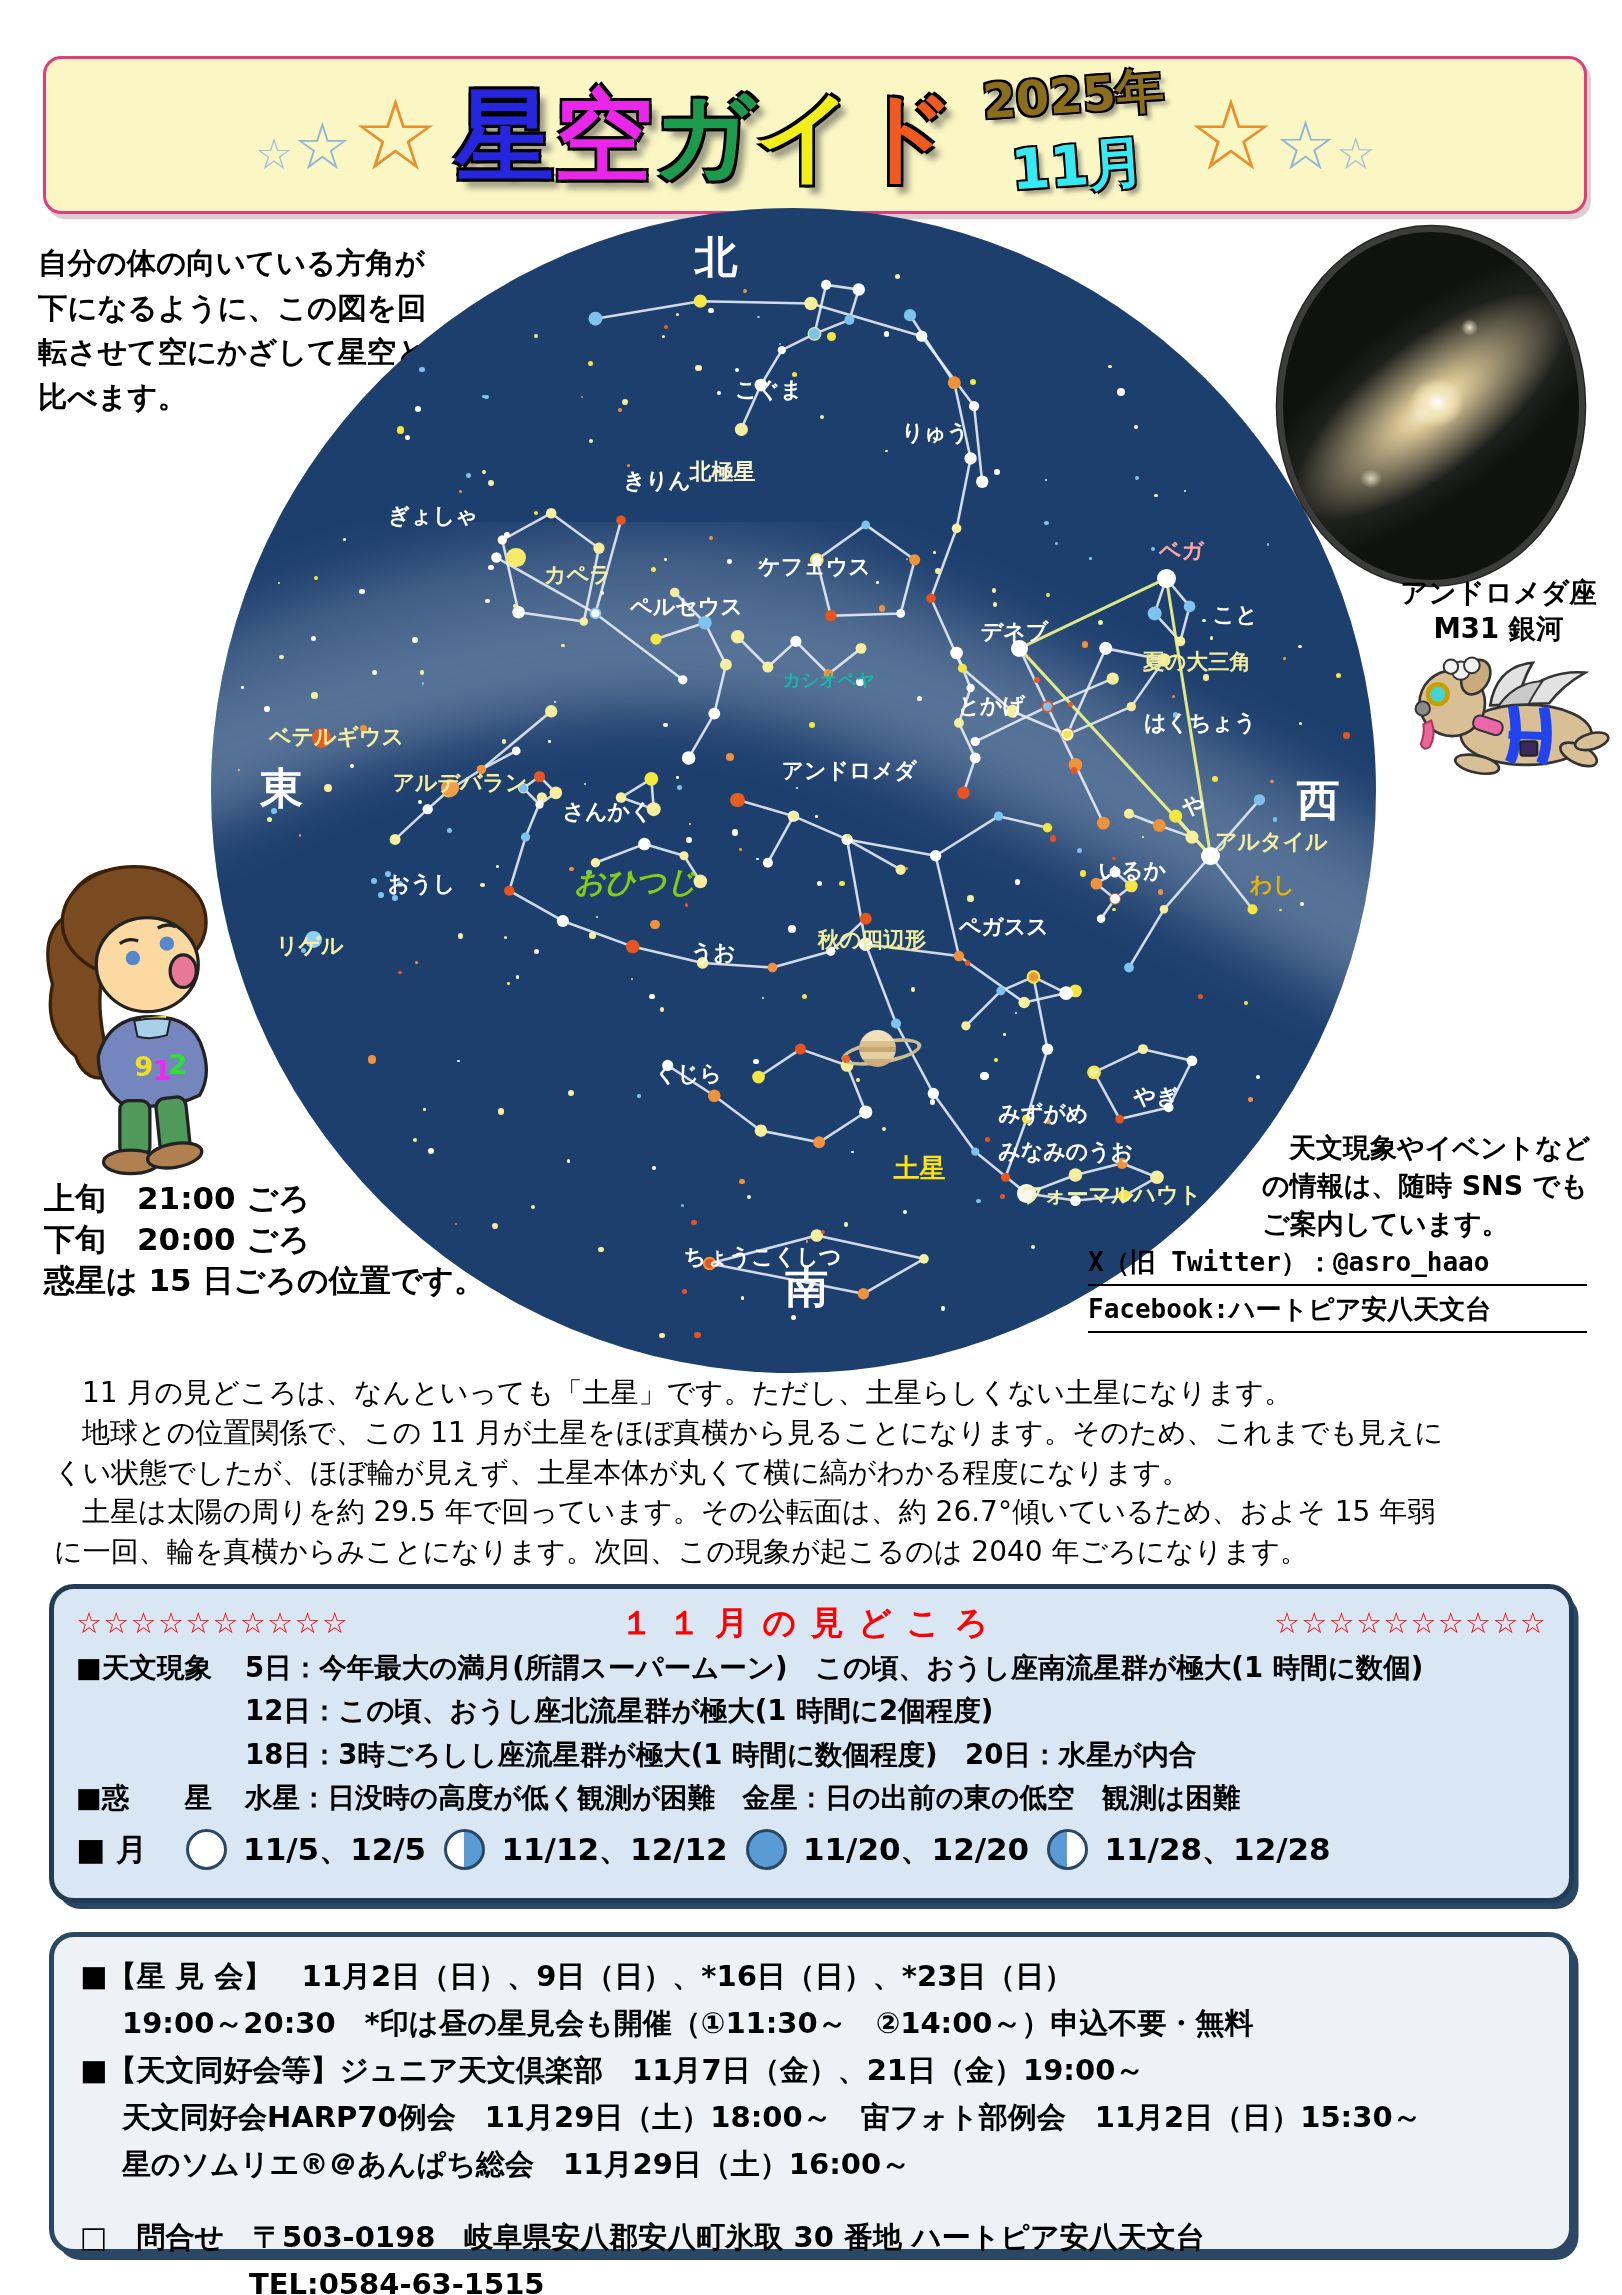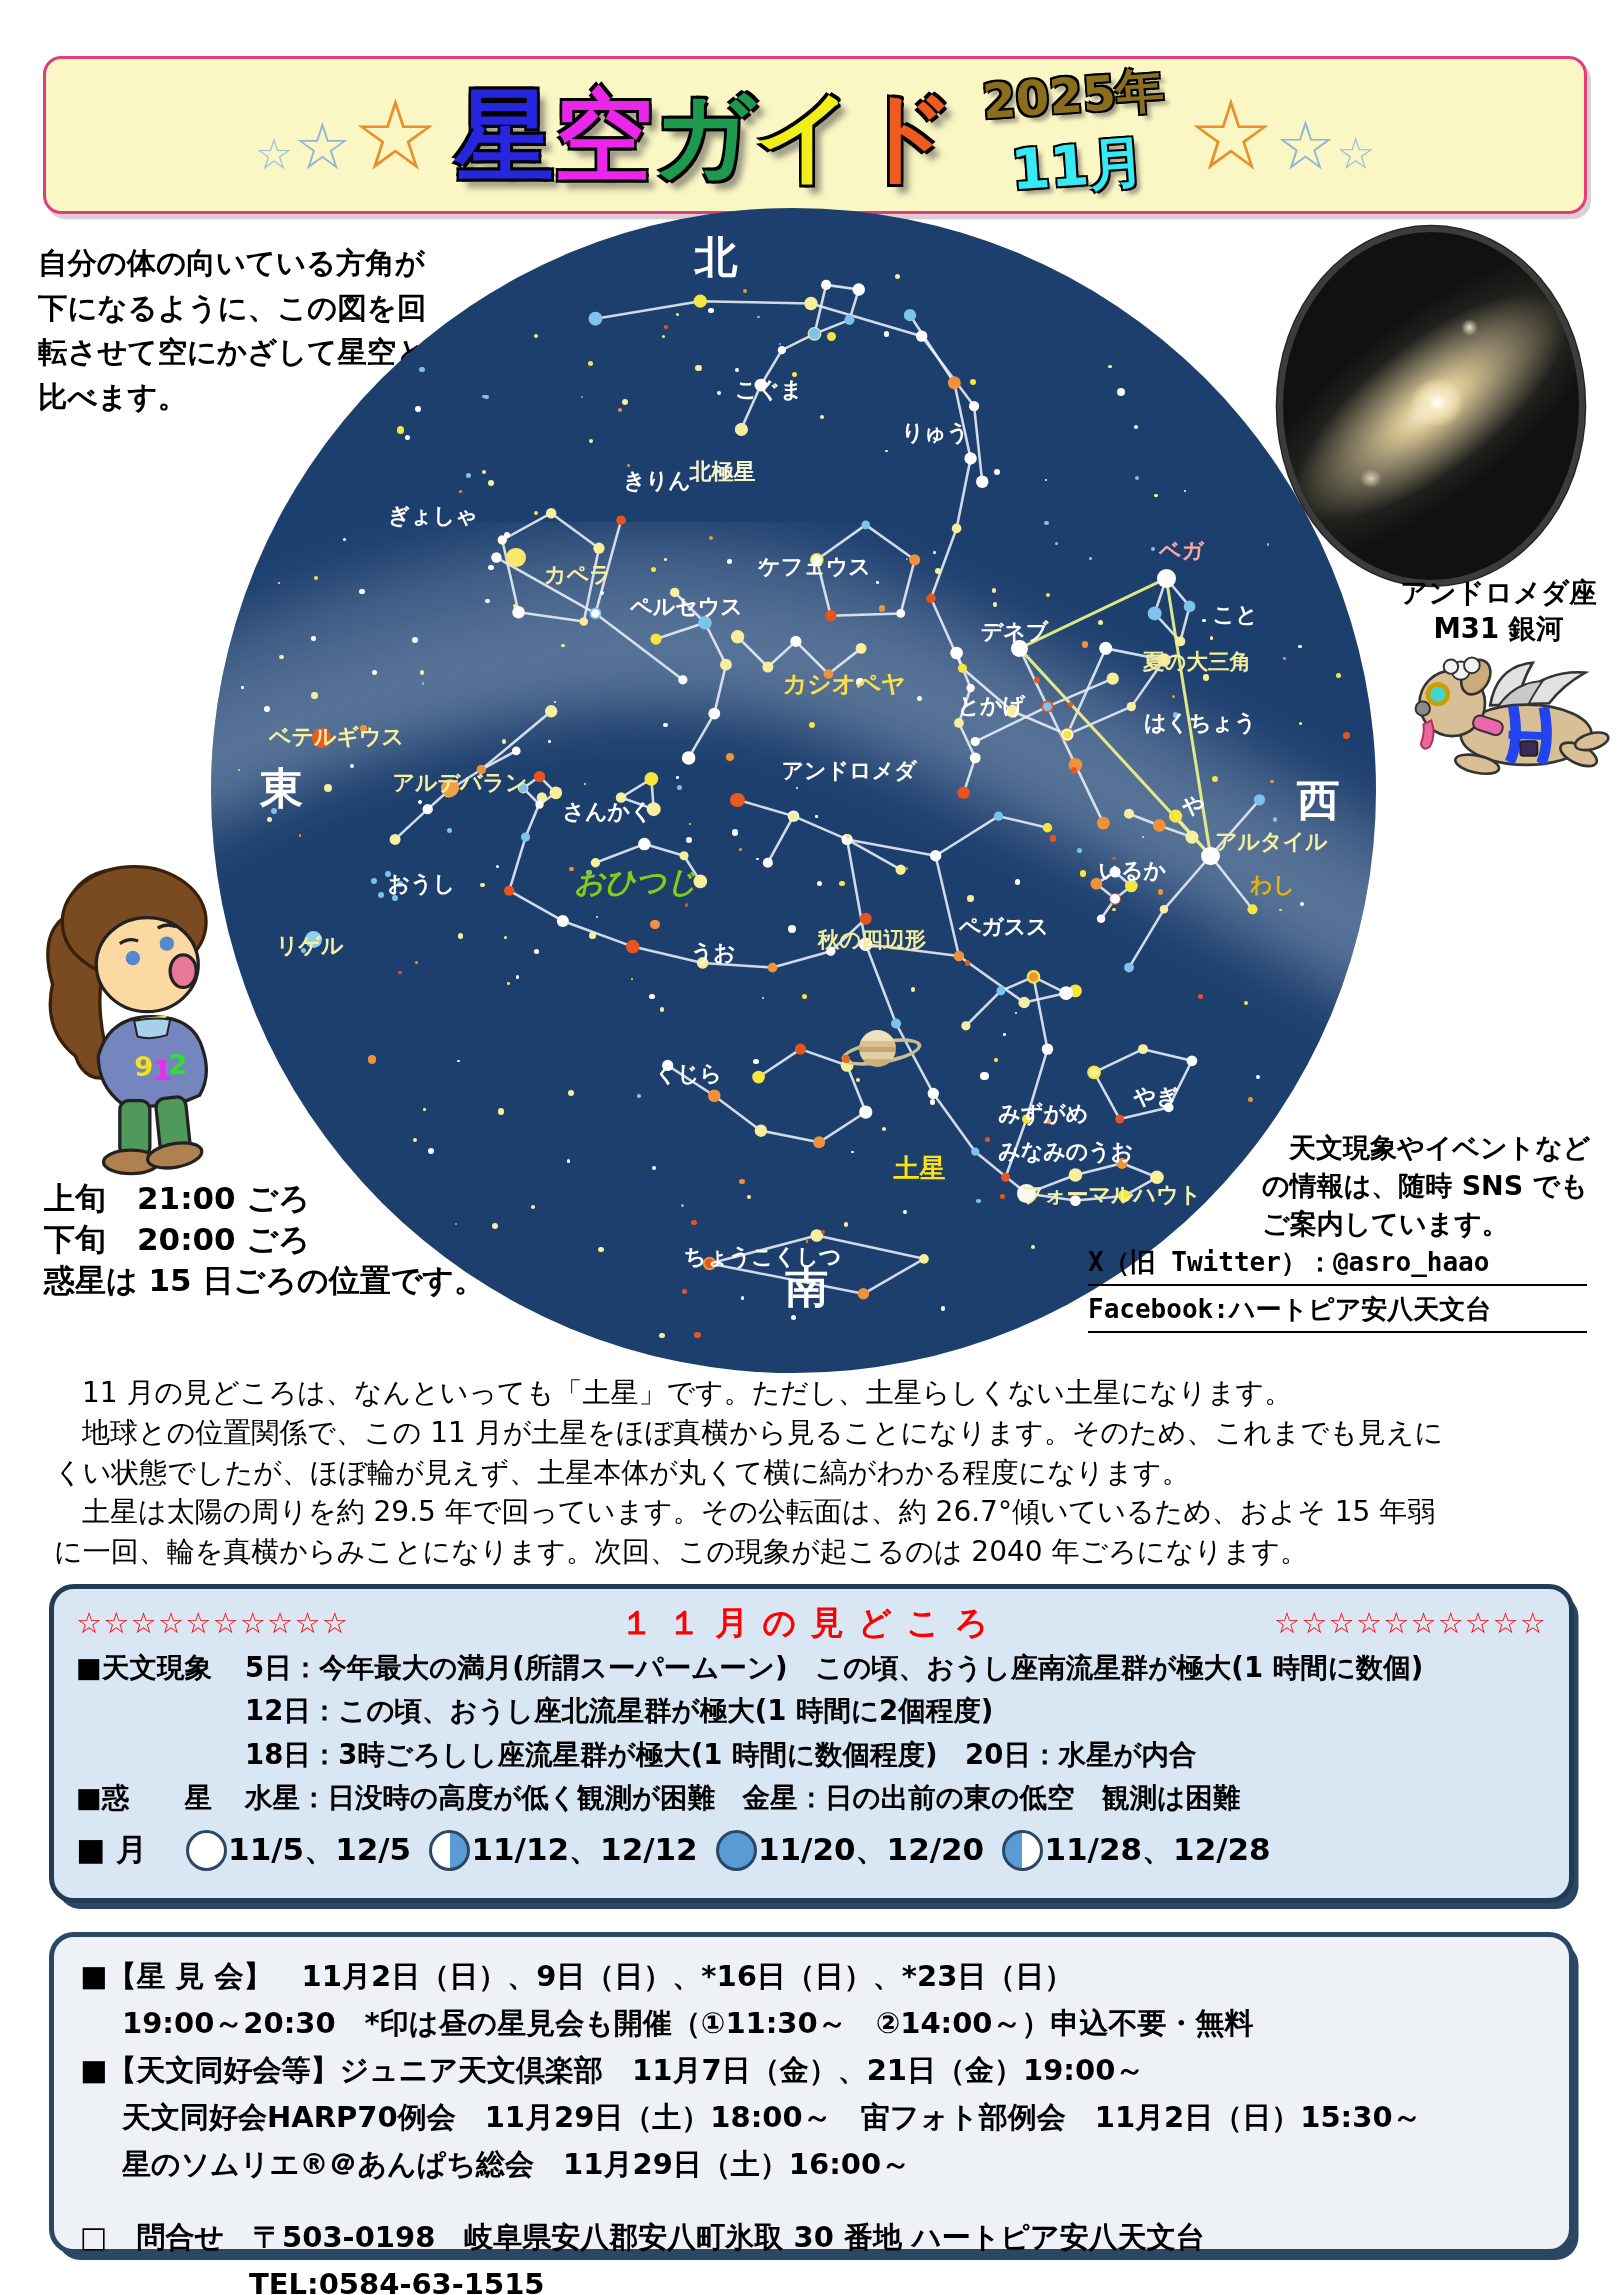--- a/index.html
+++ b/index.html
@@ -68,21 +68,21 @@
         border:5.2px solid #223c55;border-radius:25px;box-shadow:6.5px 7.9px 0 -2px #2a4763;
         box-sizing:border-box;padding:11.8px 22px;}
   .box1-head{display:flex;justify-content:space-between;align-items:center;color:#ff0000;font-weight:bold;}
   .box1-stars{font-size:29px;letter-spacing:1.3px;}
   .box1-title{font-size:33px;letter-spacing:14.4px;}
   .hrow{display:flex;font-size:27.5px;font-weight:600;line-height:1.58;}
   .hlabel{flex:0 0 169px;white-space:nowrap;}
   .htext{white-space:nowrap;}
   .moon-row{display:flex;align-items:center;margin-top:9.2px;font-size:31px;font-weight:bold;gap:17px;}
   .moon-row .mlabel{margin-right:22px;}
-  .phase{display:flex;align-items:flex-end;gap:1px;margin-right:18.3px;}
+  .phase{display:flex;align-items:center;gap:16px;margin-right:18.3px;}
   .moon{width:41px;height:41px;border-radius:50%;border:3.9px solid #2a4763;background:#fff;box-sizing:border-box;}
   .moon.last{background:linear-gradient(90deg,#ffffff 0 50%,#5b9bd5 50% 100%);}
   .moon.new{background:#5b9bd5;}
   .moon.first{background:linear-gradient(90deg,#5b9bd5 0 50%,#ffffff 50% 100%);}
 
   
   .box2{position:absolute;left:49px;top:1932px;width:1525px;height:322px;background:#eef2f6;
         border:5.2px solid #2a4763;border-radius:25px;box-shadow:6.5px 7.9px 0 -2px #2a4763;
         box-sizing:border-box;padding:15.7px 26px;}
   .eline{font-size:29px;font-weight:600;line-height:1.62;white-space:nowrap;}
@@ -583,21 +583,21 @@
         <span class="clabel" style="left: 41.3%; top: 21.6%; color: rgb(247, 243, 208); font-size: 22px;">北極星</span>
         <span class="clabel" style="left: 35.6%; top: 22.4%; color: rgb(255, 255, 255); font-size: 22px;">きりん</span>
         <span class="clabel" style="left: 15.4%; top: 25.4%; color: rgb(255, 255, 255); font-size: 22px;">ぎょしゃ</span>
         <span class="clabel" style="left: 28.8%; top: 30.5%; color: rgb(246, 240, 160); font-size: 22px;">カペラ</span>
         <span class="clabel" style="left: 47.2%; top: 29.8%; color: rgb(255, 255, 255); font-size: 22px;">ケフェウス</span>
         <span class="clabel" style="left: 36.2%; top: 33.2%; color: rgb(255, 255, 255); font-size: 22px;">ペルセウス</span>
         <span class="clabel" style="left: 81.6%; top: 28.4%; color: #fca5a5; font-size: 22px;">ベガ</span>
         <span class="clabel" style="left: 66.3%; top: 35.4%; color: rgb(255, 255, 255); font-size: 22px;">デネブ</span>
         <span class="clabel" style="left: 86.2%; top: 33.9%; color: rgb(255, 255, 255); font-size: 22px;">こと</span>
         <span class="clabel" style="left: 80.2%; top: 37.9%; color: rgb(240, 236, 156); font-size: 21.6px;">夏の大三角</span>
-        <span class="clabel" style="left: 49.3%; top: 39.7%; color: #fde047; font-size: 24px;">カシオペヤ</span>
+        <span class="clabel" style="left: 49.3%; top: 39.7%; color: #14b8a6; font-size: 18px;">カシオペヤ</span>
         <span class="clabel" style="left: 64.3%; top: 41.7%; color: rgb(255, 255, 255); font-size: 22px;">とかげ</span>
         <span class="clabel" style="left: 80.3%; top: 43.2%; color: rgb(255, 255, 255); font-size: 22px;">はくちょう</span>
         <span class="clabel" style="left: 5.2%; top: 44.4%; color: rgb(246, 240, 160); font-size: 22px;">ベテルギウス</span>
         <span class="clabel" style="left: 49.2%; top: 47.3%; color: rgb(255, 255, 255); font-size: 22px;">アンドロメダ</span>
         <span class="clabel" style="left: 15.8%; top: 48.3%; color: rgb(246, 240, 160); font-size: 22px;">アルデバラン</span>
         <span class="clabel" style="left: 30.4%; top: 50.8%; color: rgb(255, 255, 255); font-size: 22px;">さんかく</span>
         <span class="clabel" style="left: 83.6%; top: 50.3%; color: rgb(255, 255, 255); font-size: 22px;">や</span>
         <span class="clabel" style="left: 86.4%; top: 53.4%; color: rgb(246, 240, 160); font-size: 22px;">アルタイル</span>
         <span class="clabel" style="left: 15.4%; top: 57%; color: rgb(255, 255, 255); font-size: 22px;">おうし</span>
         <span class="clabel" style="left: 31.4%; top: 56.4%; color: #84cc16; font-size: 30px; font-style: italic;">おひつじ</span>

